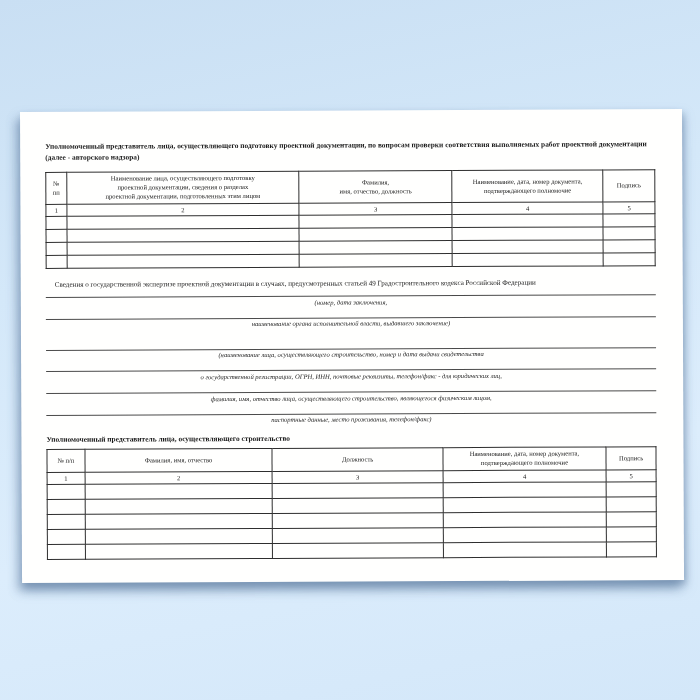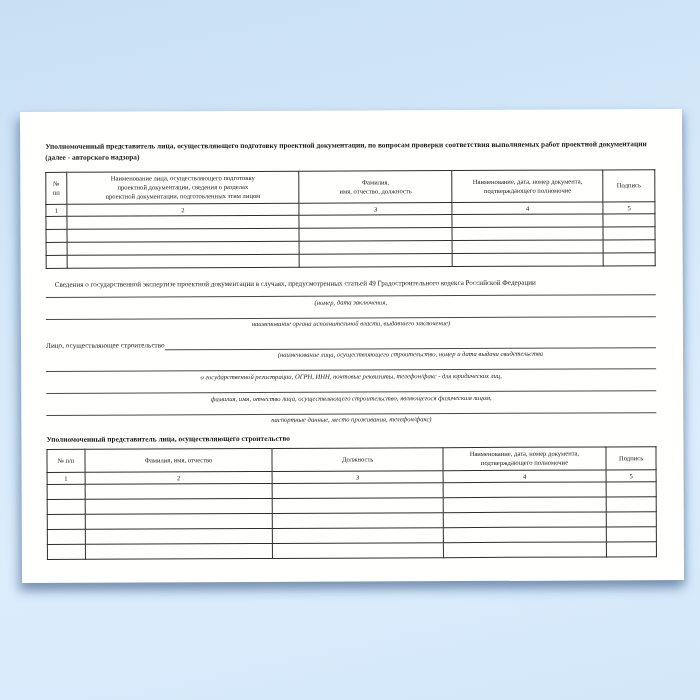--- a/index.html
+++ b/index.html
@@ -118,21 +118,20 @@
           </tr>
       </tbody>
     </table>
 
     <p class="expertise-note">Сведения о государственной экспертизе проектной документации в случаях, предусмотренных статьей 49 Градостроительного кодекса Российской Федерации</p>
 
     <div class="sigline first">(номер, дата заключения,</div>
     <div class="sigline">наименование органа исполнительной власти, выдавшего заключение)</div>
 
     <div class="builder-row">
-      <span class="builder-label">Лицо, осуществляющее строительство</span>
       <span class="fill-wrap">
         <span class="fill-line"></span>
         <span class="fill-caption">(наименование лица, осуществляющего строительство, номер и дата выдачи свидетельства</span>
       </span>
     </div>
 
     <div class="sigline">о государственной регистрации, ОГРН, ИНН, почтовые реквизиты, телефон/факс - для юридических лиц,</div>
     <div class="sigline">фамилия, имя, отчество лица, осуществляющего строительство, являющегося физическим лицом,</div>
     <div class="sigline">паспортные данные, место проживания, телефон/факс)</div>
 

